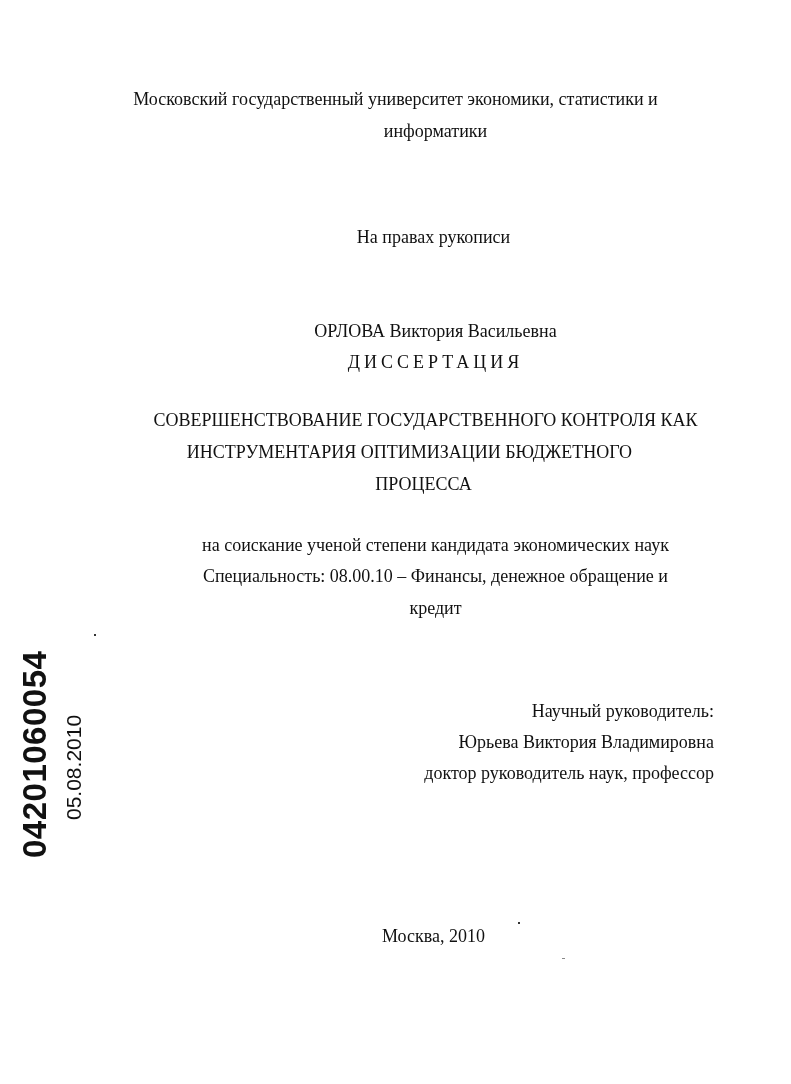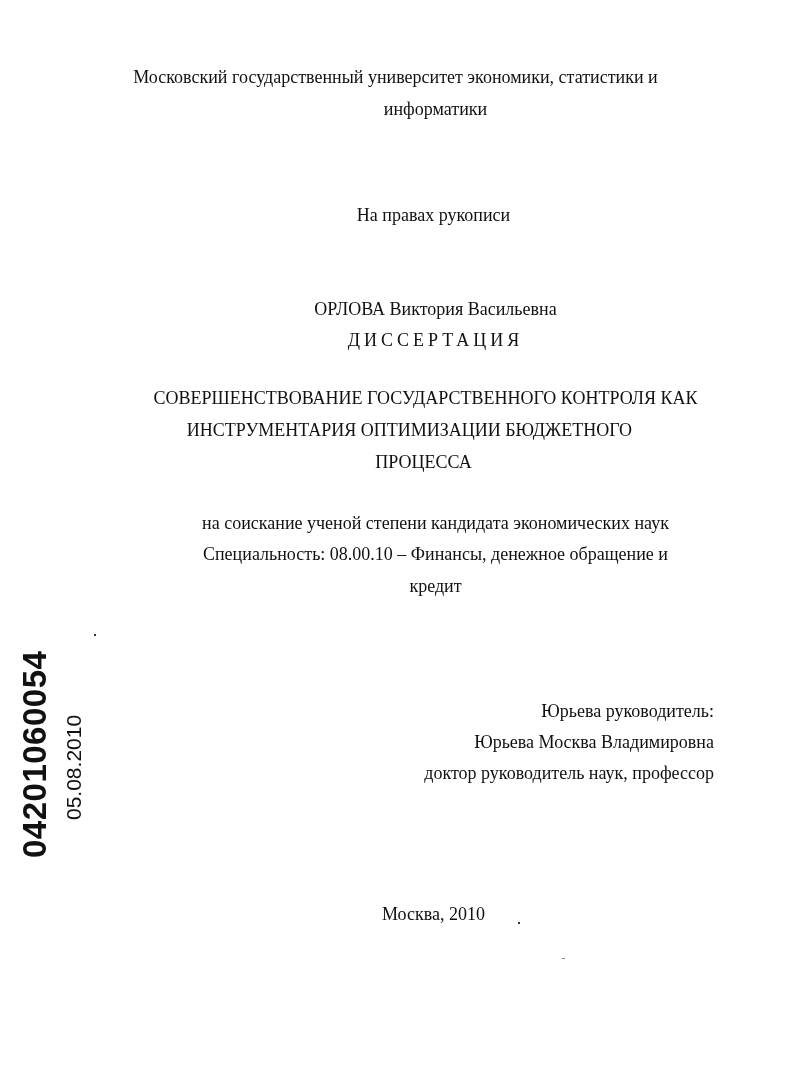--- a/index.html
+++ b/index.html
@@ -1,19 +1,19 @@
 <!DOCTYPE html>
 <html><head>
 <meta charset="utf-8">
 <style>
   html, body { margin: 0; padding: 0; background: #ffffff; }
   body { width: 791px; height: 1084px; position: relative; overflow: hidden;
          font-family: "Liberation Serif", "DejaVu Serif", serif; color: #111; }
   .line { position: absolute; white-space: nowrap; font-size: 18px; line-height: 22px; }
-  .center { left: 0; width: 791px; text-align: center; }
+  .center { left: 0; width: 791px; text-align: center; margin-top: 22px; }
   .spaced { letter-spacing: 4px; }
   .stamp { position: absolute; transform: rotate(-90deg); transform-origin: left top;
            font-family: "Liberation Sans", "DejaVu Sans", sans-serif; white-space: nowrap; }
   .stamp-id { left: 16px; top: 858px; font-size: 33px; font-weight: bold; letter-spacing: 0.5px; }
   .stamp-date { left: 62px; top: 820px; font-size: 21px; }
   .speck { position: absolute; background: #333; }
 </style>
 </head>
 <body>
 
@@ -28,22 +28,22 @@
   <div class="line center spaced" style="top:329px; left:40px;">ДИССЕРТАЦИЯ</div>
 
   <div class="line center" style="top:387px; left:30px;">СОВЕРШЕНСТВОВАНИЕ ГОСУДАРСТВЕННОГО КОНТРОЛЯ КАК</div>
   <div class="line center" style="top:419px; left:14px;">ИНСТРУМЕНТАРИЯ ОПТИМИЗАЦИИ БЮДЖЕТНОГО</div>
   <div class="line center" style="top:451px; left:28px;">ПРОЦЕССА</div>
 
   <div class="line center" style="top:512px; left:40px;">на соискание ученой степени кандидата экономических наук</div>
   <div class="line center" style="top:543px; left:40px;">Специальность: 08.00.10 – Финансы, денежное обращение и</div>
   <div class="line center" style="top:575px; left:40px;">кредит</div>
 
-  <div class="line" style="top:700px; right:77px;">Юрьева руководитель:</div>
-  <div class="line" style="top:731px; right:77px;">Юрьева Москва Владимировна</div>
+  <div class="line" style="top:700px; right:77px;">Научный руководитель:</div>
+  <div class="line" style="top:731px; right:77px;">Юрьева Виктория Владимировна</div>
   <div class="line" style="top:762px; right:77px;">доктор руководитель наук, профессор</div>
 
   <div class="line center" style="top:903px; left:38px;">Москва, 2010</div>
 
   <div class="stamp stamp-id">04201060054</div>
   <div class="stamp stamp-date">05.08.2010</div>
 
   <div class="speck" style="left:94px; top:634px; width:2px; height:2px;"></div>
   <div class="speck" style="left:518px; top:922px; width:2px; height:2px;"></div>
   <div class="speck" style="left:562px; top:958px; width:3px; height:1px; background:#888;"></div>

